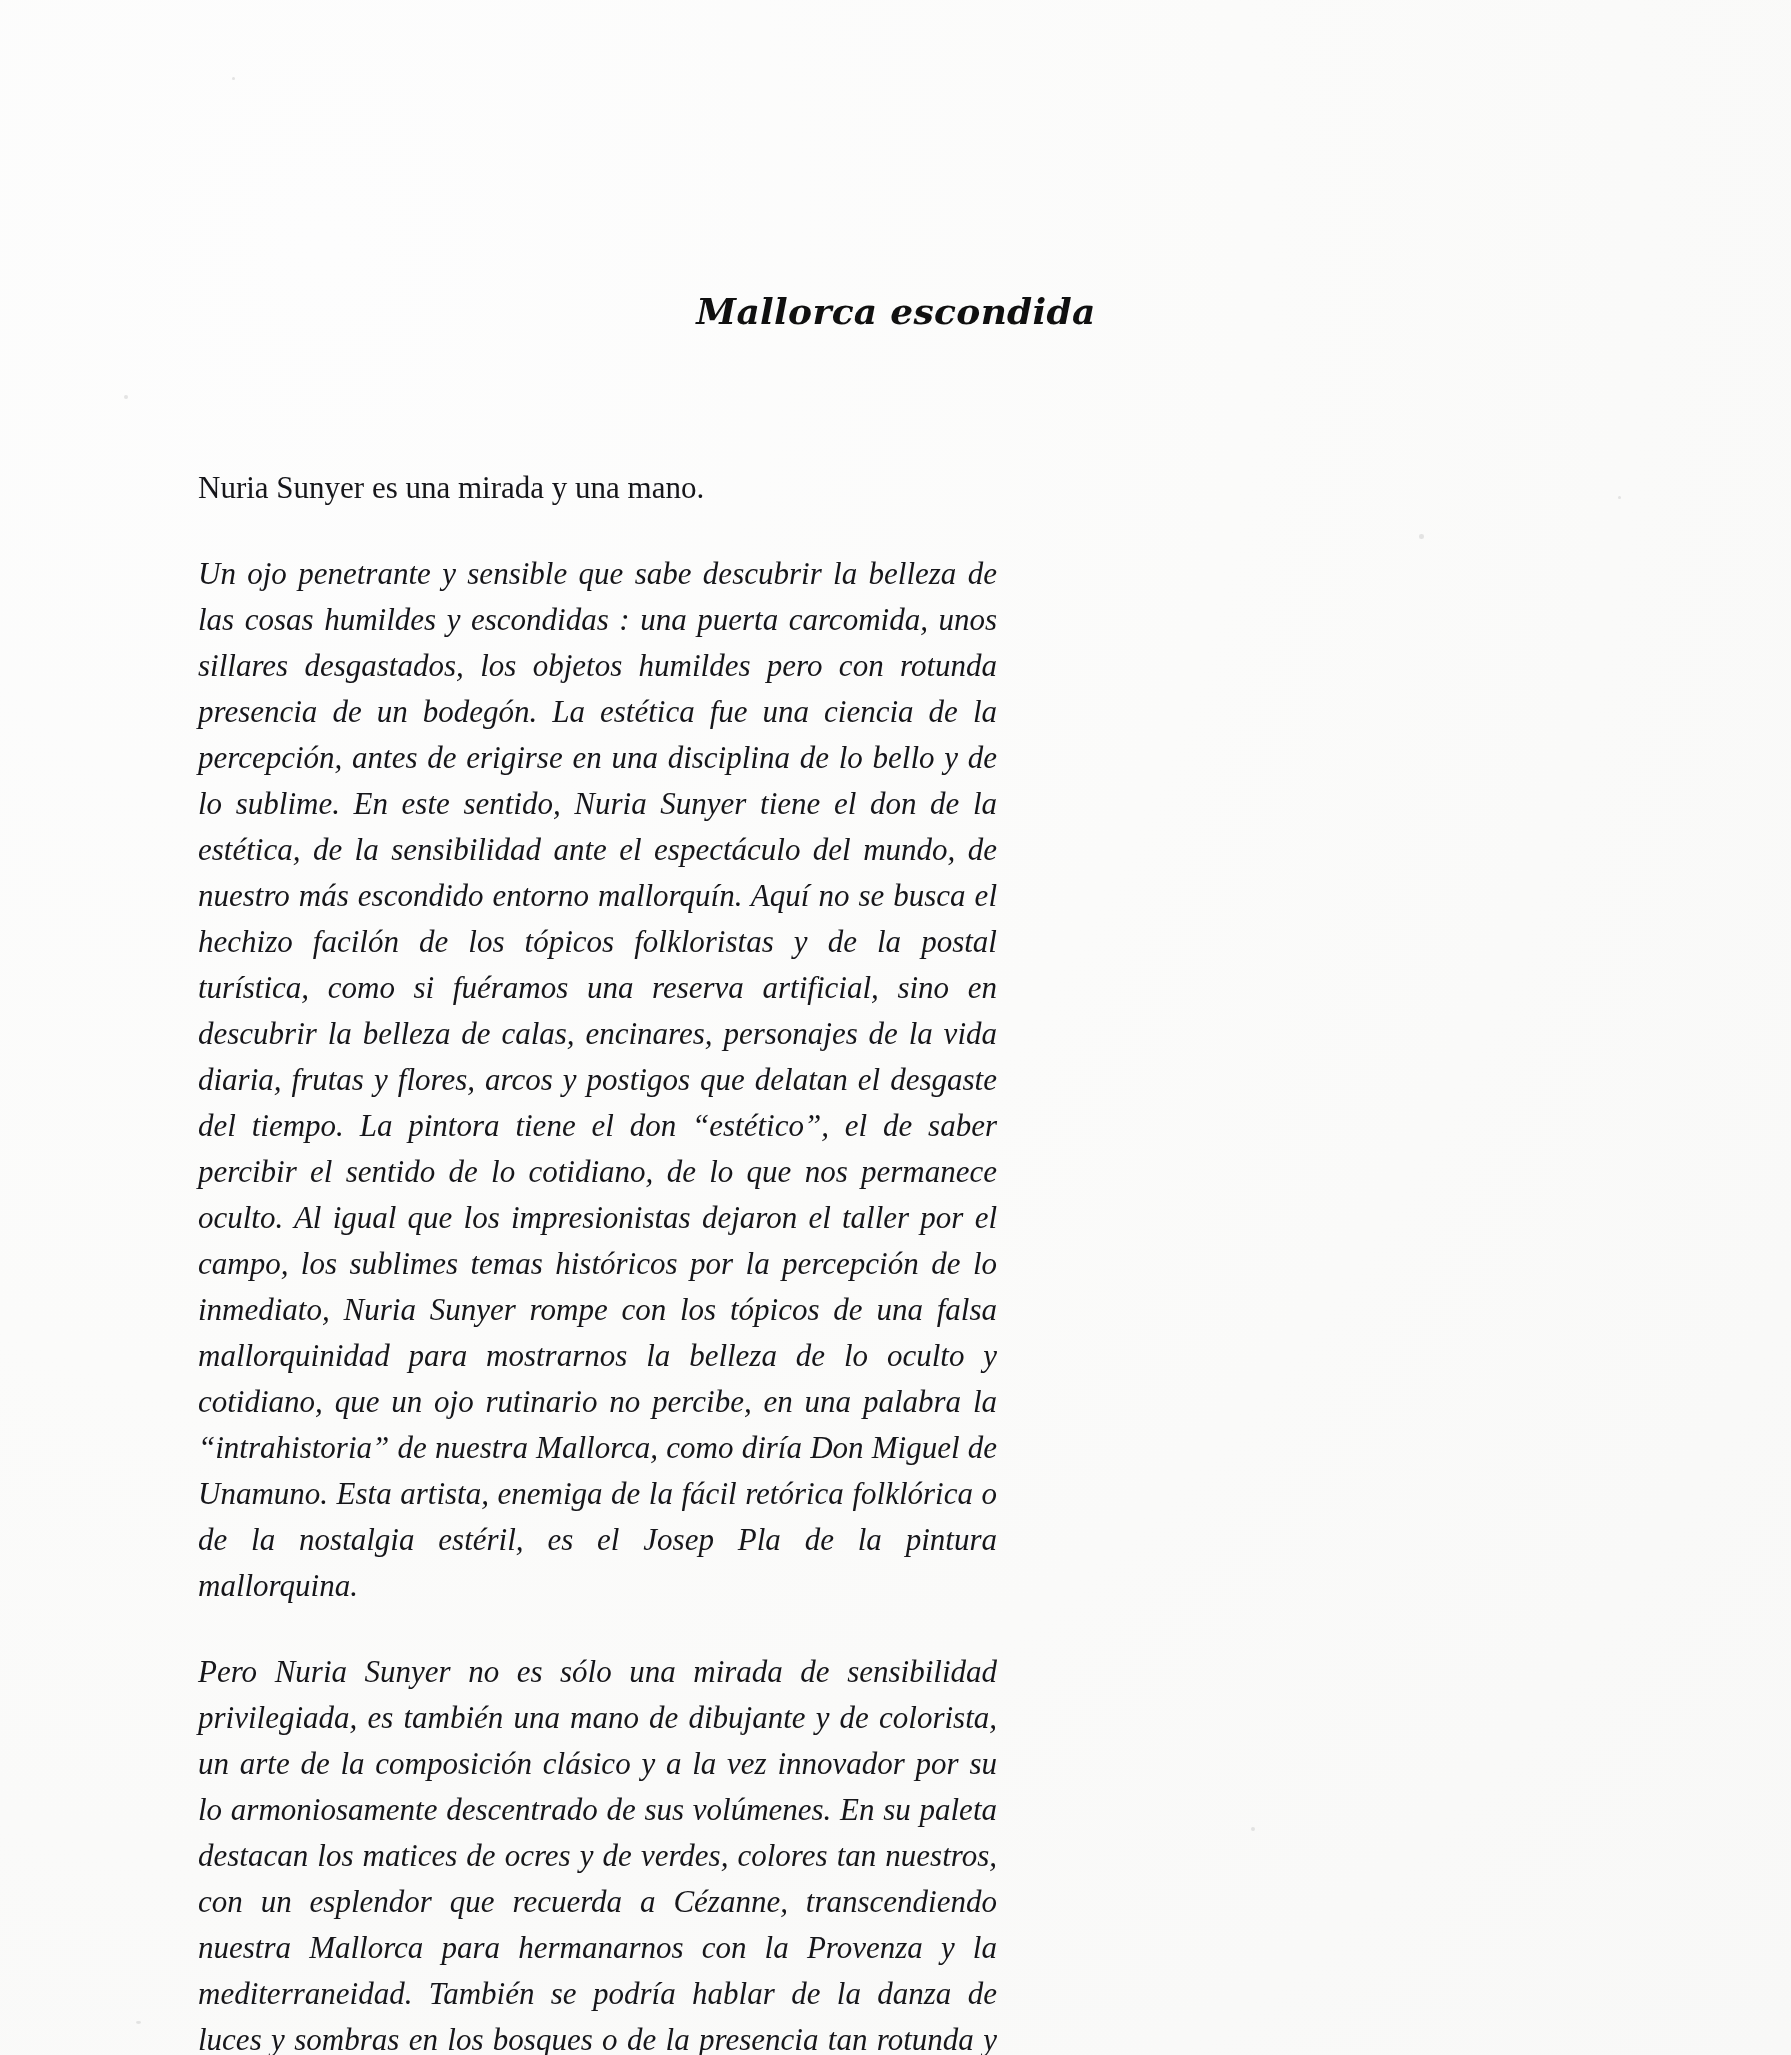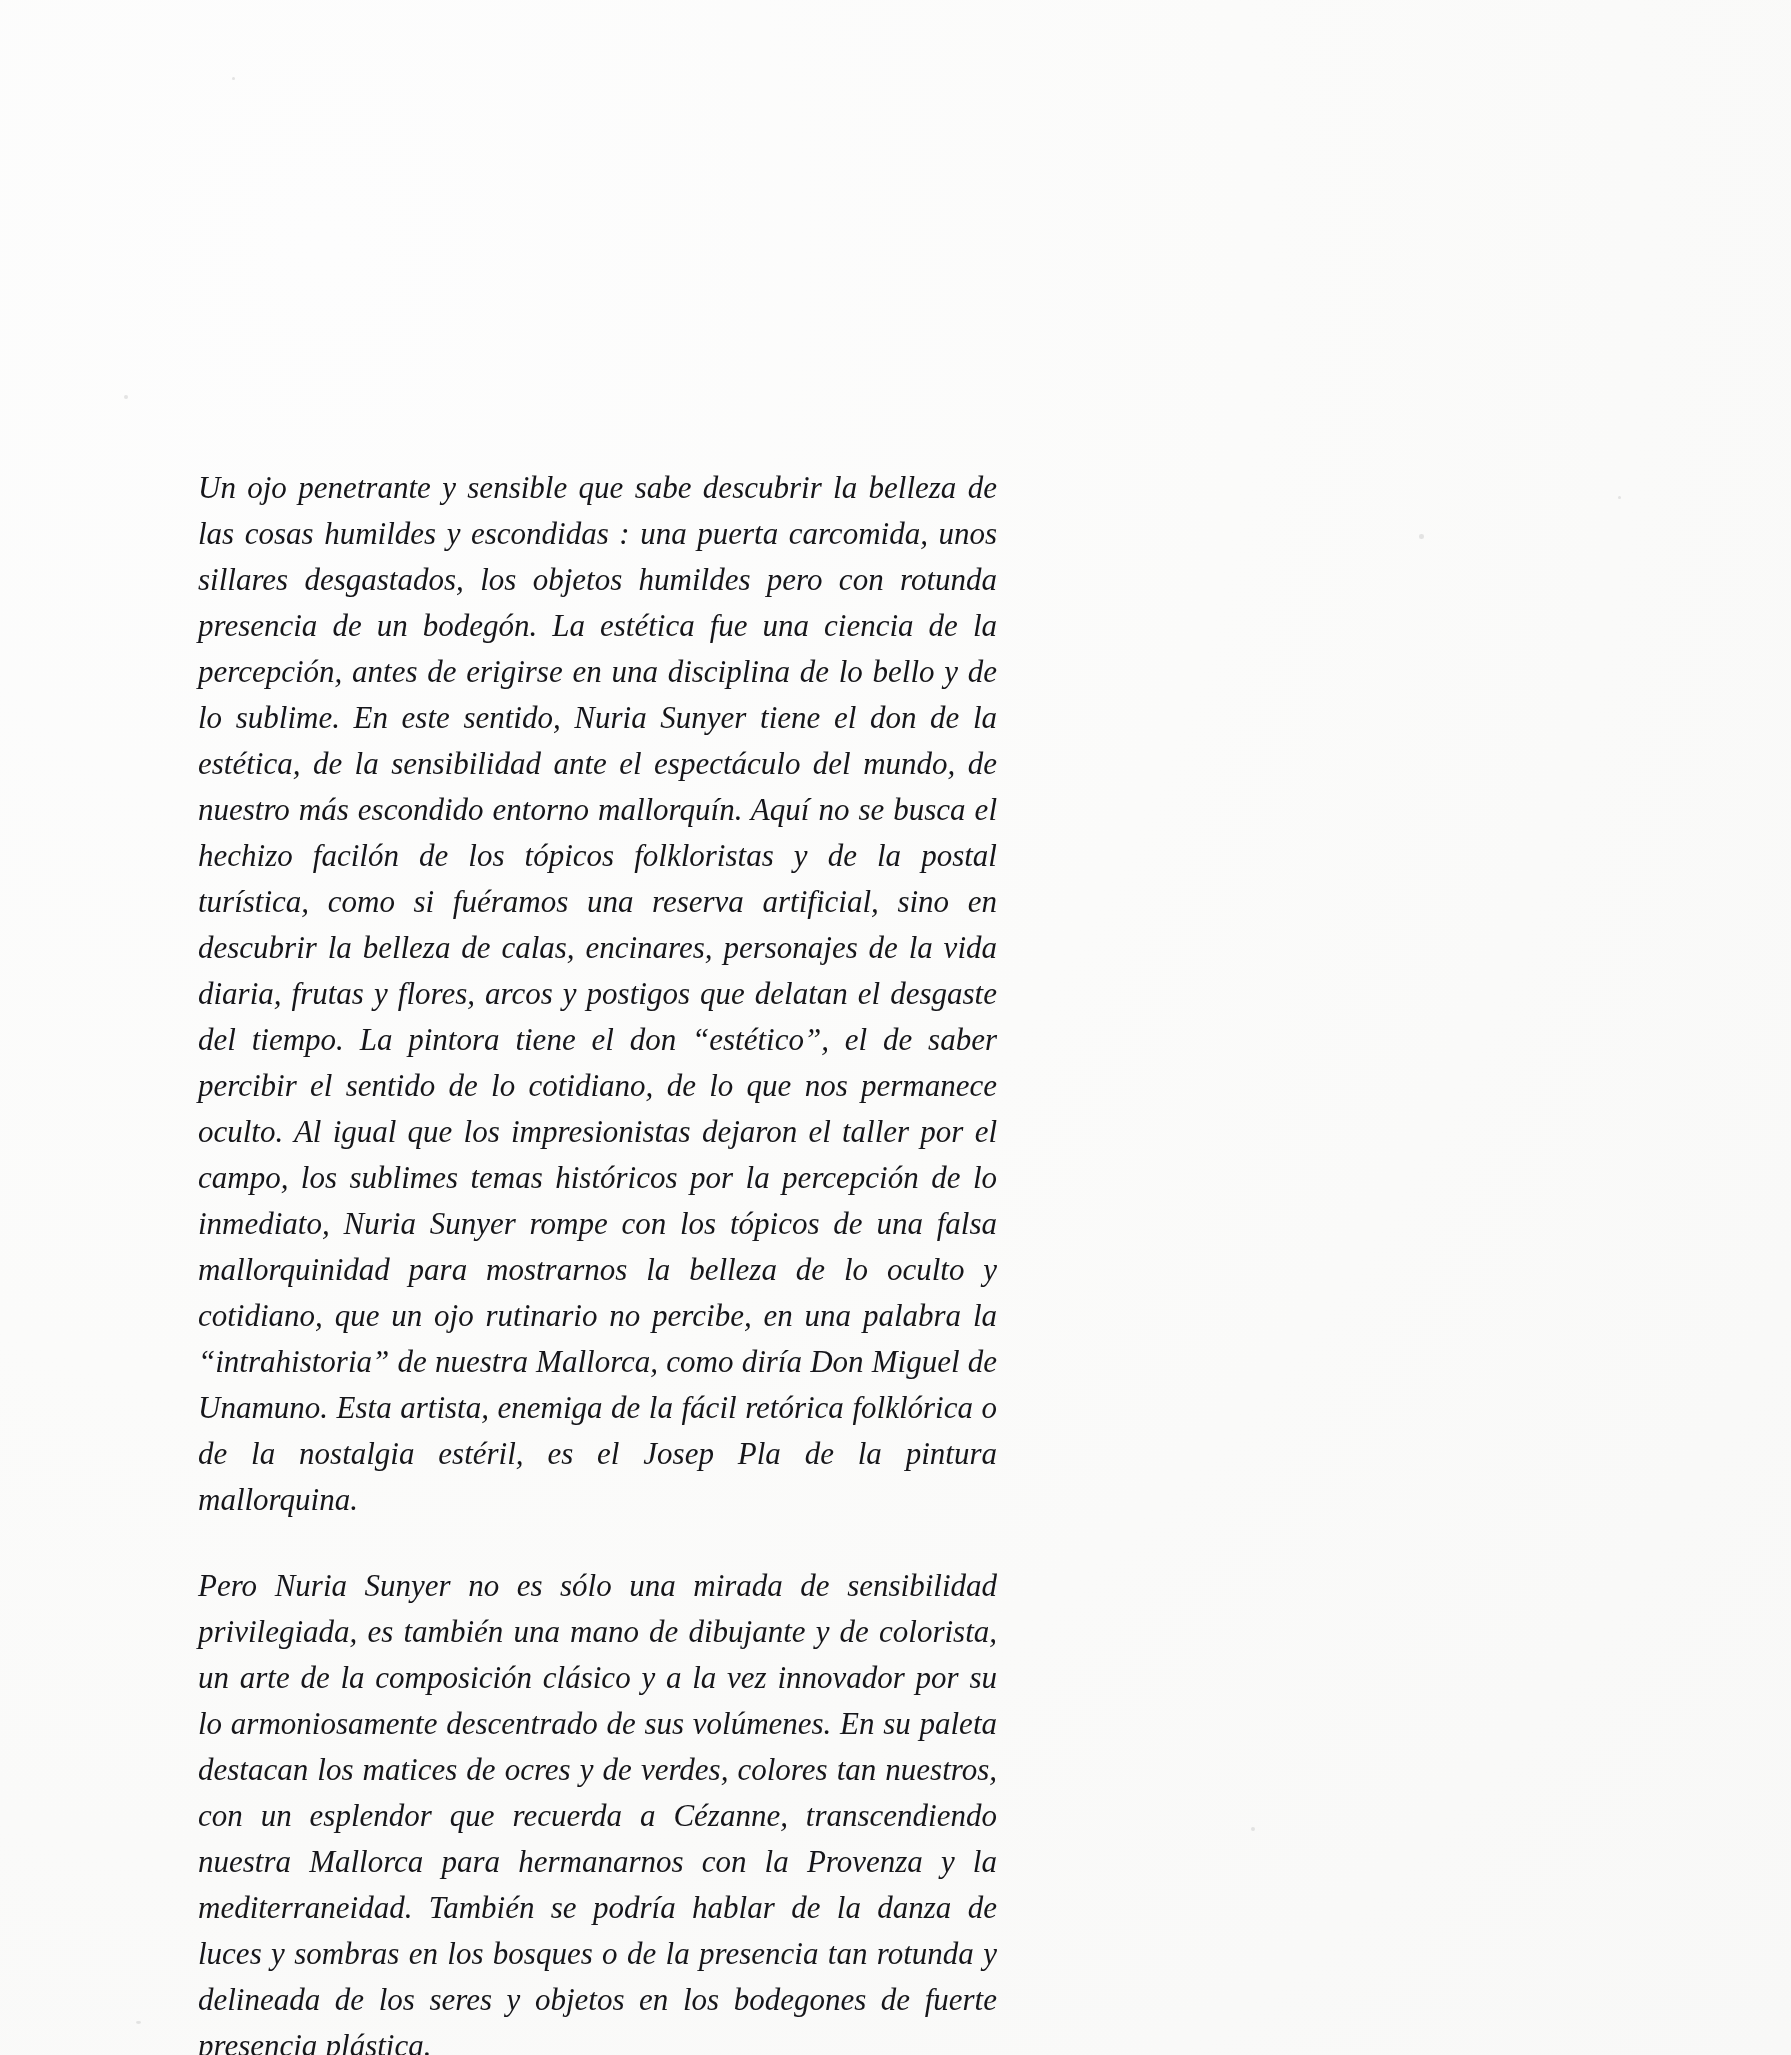--- a/index.html
+++ b/index.html
@@ -88,22 +88,24 @@
   .mark-g { left: 136px; top: 2021px; width: 5.4px; height: 3.1px;}
   .mark-h { left: 232px; top: 77px; width: 3.1px; height: 3.1px;}
 </style>
 </head>
 <body>
 
 <div class="page"></div>
 
 <div class="sheet">
 
+  <div class="doc-title">Mallorca escondida</div>
 
   <div class="body-block">
+    <p class="para plain">Nuria Sunyer es una mirada y una mano.</p>
 
     <p class="para justify">Un ojo penetrante y sensible que sabe descubrir la belleza de las cosas humildes y escondidas : una puerta carcomida, unos sillares desgastados, los objetos humildes pero con rotunda presencia de un bodegón. La estética fue una ciencia de la percepción, antes de erigirse en una disciplina de lo bello y de lo sublime. En este sentido, Nuria Sunyer tiene el don de la estética, de la sensibilidad ante el espectáculo del mundo, de nuestro más escondido entorno mallorquín. Aquí no se busca el hechizo facilón de los tópicos folkloristas y de la postal turística, como si fuéramos una reserva artificial, sino en descubrir la belleza de calas, encinares, personajes de la vida diaria, frutas y flores, arcos y postigos que delatan el desgaste del tiempo. La pintora tiene el don “estético”, el de saber percibir el sentido de lo cotidiano, de lo que nos permanece oculto. Al igual que los impresionistas dejaron el taller por el campo, los sublimes temas históricos por la percepción de lo inmediato, Nuria Sunyer rompe con los tópicos de una falsa mallorquinidad para mostrarnos la belleza de lo oculto y cotidiano, que un ojo rutinario no percibe, en una palabra la “intrahistoria” de nuestra Mallorca, como diría Don Miguel de Unamuno. Esta artista, enemiga de la fácil retórica folklórica o de la nostalgia estéril, es el Josep Pla de la pintura mallorquina.</p>
 
     <p class="para justify">Pero Nuria Sunyer no es sólo una mirada de sensibilidad privilegiada, es también una mano de dibujante y de colorista, un arte de la composición clásico y a la vez innovador por su lo armoniosamente descentrado de sus volúmenes. En su paleta destacan los matices de ocres y de verdes, colores tan nuestros, con un esplendor que recuerda a Cézanne, transcendiendo nuestra Mallorca para hermanarnos con la Provenza y la mediterraneidad. También se podría hablar de la danza de luces y sombras en los bosques o de la presencia tan rotunda y delineada de los seres y objetos en los bodegones de fuerte presencia plástica.</p>
 
   </div>
 
   <span class="mark-a"></span>
   <span class="mark-b"></span>
   <span class="speck mark-c"></span>

